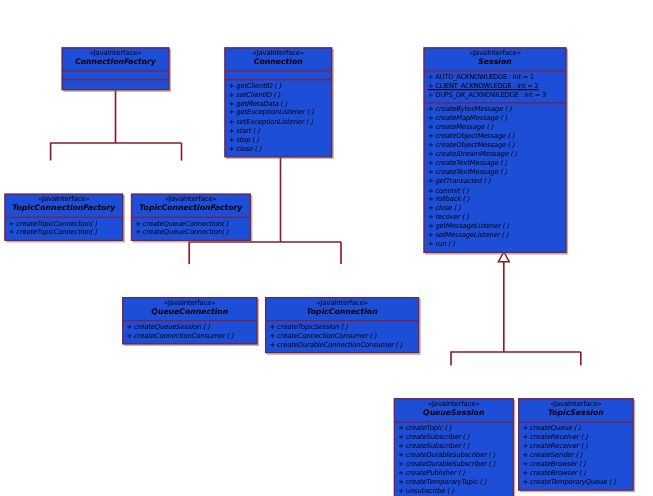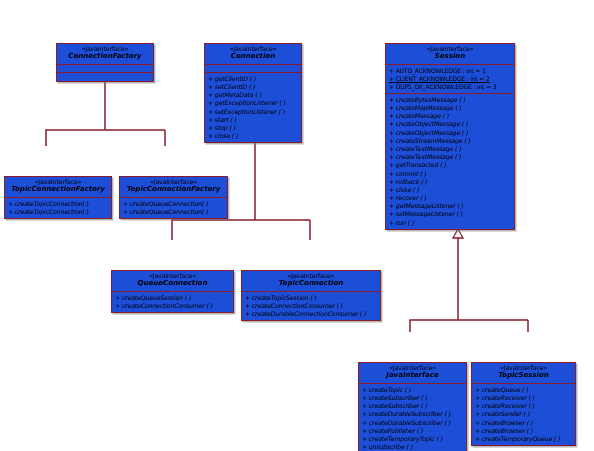--- a/index.html
+++ b/index.html
@@ -212,21 +212,21 @@
     <div class="compartment members">
       <div class="member">+ createTopicSession ( )</div>
       <div class="member">+ createConnectionConsumer ( )</div>
       <div class="member">+ createDurableConnectionConsumer ( )</div>
     </div>
   </div>
 
   <div class="uml-class" style="left:358px; top:333px; width:109px;">
     <div class="compartment head">
       <div class="stereotype">«JavaInterface»</div>
-      <div class="cname">JavaInterface</div>
+      <div class="cname">QueueSession</div>
     </div>
     <div class="compartment members">
       <div class="member">+ createTopic ( )</div>
       <div class="member">+ createSubscriber ( )</div>
       <div class="member">+ createSubscriber ( )</div>
       <div class="member">+ createDurableSubscriber ( )</div>
       <div class="member">+ createDurableSubscriber ( )</div>
       <div class="member">+ createPublisher ( )</div>
       <div class="member">+ createTemporaryTopic ( )</div>
       <div class="member">+ unsubscribe ( )</div>

